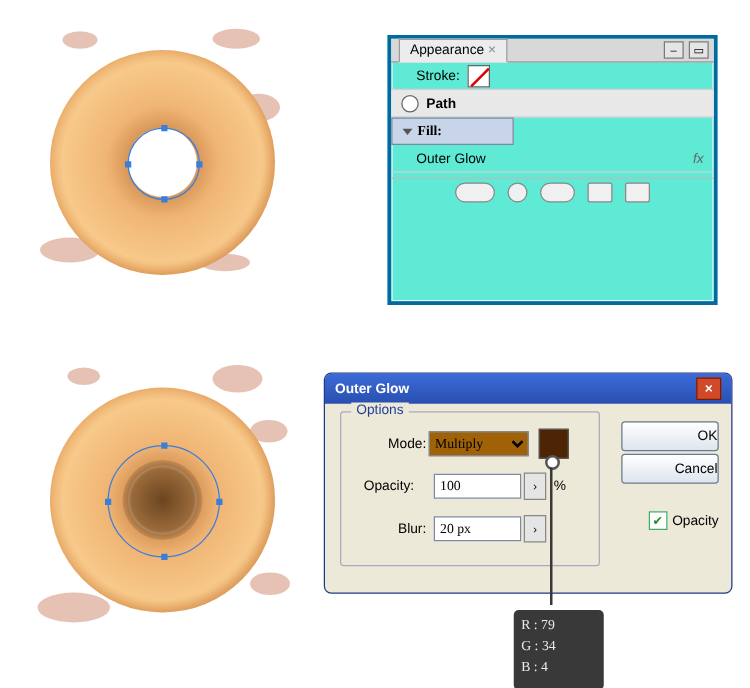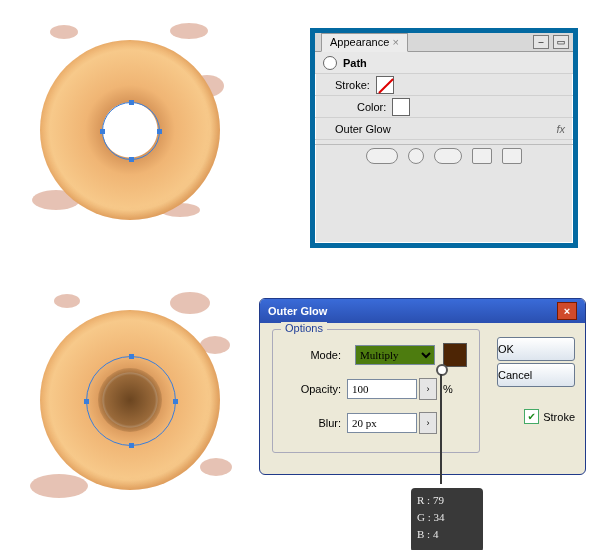--- a/index.html
+++ b/index.html
@@ -5,21 +5,21 @@
 html,body{margin:0;padding:0;width:600px;height:550px;background:#fff;font-family:Tahoma,Arial,sans-serif;font-size:11px;color:#000;overflow:hidden}
 .canvas{position:absolute;left:0;top:0;width:600px;height:550px}
 .donut{position:absolute;width:180px;height:180px;border-radius:50%;background:radial-gradient(circle at 50% 50%,#fff 0 27px,#d8975a 28px,#f0b574 45px,#f7c98a 80px,#e8a560 95px);box-shadow:inset -3px -3px 8px rgba(180,100,40,.3)}
 .splatter{position:absolute;width:230px;height:220px;opacity:.45;filter:blur(.5px)}
 .dirt{position:absolute;border-radius:50%;background:#c97a5a}
 .sel-circle{position:absolute;width:56px;height:56px;border:1px solid #3a7edb;border-radius:50%;left:62px;top:62px}
 .sel-circle.big{width:88px;height:88px;left:46px;top:46px}
 .anchor{position:absolute;width:5px;height:5px;background:#3a7edb}
 .hole-shadow{position:absolute;width:64px;height:64px;border-radius:50%;left:58px;top:58px;background:radial-gradient(circle,#6b4520 0,#9a6a3a 55%,rgba(154,106,58,0) 80%)}
 
-.panel{position:absolute;background:#e5e5e5;border:5px solid #0369a1;box-shadow:0 0 0 1px #fff inset}
+.panel{position:absolute;background:#5eead4;border:3px solid #0369a1;box-shadow:0 0 0 1px #fff inset}
 .appearance{left:310px;top:28px;width:258px;height:210px}
 .tabbar{height:18px;background:#d8d8d8;border-bottom:1px solid #9a9a9a;position:relative}
 .tab{position:absolute;left:6px;bottom:-1px;height:17px;background:#ececec;border:1px solid #9a9a9a;border-bottom:1px solid #ececec;padding:0 8px;line-height:16px}
 .wnd-ctrl{position:absolute;right:4px;top:2px;display:flex;gap:4px}
 .wnd-btn{width:14px;height:12px;border:1px solid #7a7a7a;background:#e5e5e5;display:flex;align-items:center;justify-content:center;font-size:9px;font-family:Arial;cursor:default}
 .row{display:flex;align-items:center;height:21px;padding:0 8px;border-bottom:1px solid #d0d0d0}
 .row.head{background:#e8e8e8}
 .row.sel{background:#c8d5e8}
 .row .lbl{flex:0 0 auto}
 .swatch{width:16px;height:16px;border:1px solid #666;background:#fff;position:relative;display:inline-block}
@@ -31,24 +31,24 @@
 .ficon{width:18px;height:14px;border:1px solid #888;border-radius:2px;background:#f0f0f0}
 
 .dialog{left:259px;top:298px;width:325px;height:175px;position:absolute;border:1px solid #203a8a;border-radius:6px;background:#ece9d8}
 .titlebar{height:24px;background:linear-gradient(#3a6bd8,#2a4fb0);border-radius:5px 5px 0 0;color:#fff;padding:0 8px;display:flex;align-items:center;font-weight:bold}
 .tclose{margin-left:auto;width:18px;height:16px;background:#d04a2a;border:1px solid #7a1a00;color:#fff;display:flex;align-items:center;justify-content:center;font-size:11px;font-weight:bold}
 .dlg-body{padding:10px 12px;position:relative;height:138px}
 .fieldset{position:absolute;left:12px;top:6px;width:206px;height:122px;border:1px solid #aab;border-radius:3px}
 .legend{position:absolute;left:8px;top:-8px;background:#ece9d8;padding:0 4px;color:#22409a}
 .fld-row{position:absolute;display:flex;align-items:center;height:22px}
 .inp{border:1px solid #7a8aa0;background:#fff;height:18px;padding:0 4px;font:11px Tahoma;width:60px}
-.sel{border:1px solid #7a8aa0;background:#4d7c0f;height:20px;width:80px;font:11px Tahoma}
+.sel{border:1px solid #7a8aa0;background:#a16207;height:20px;width:80px;font:11px Tahoma}
 .step{width:16px;height:20px;border:1px solid #888;background:#e5e5e5;margin-left:2px;display:flex;align-items:center;justify-content:center;font-size:9px}
 .color-chip{width:22px;height:22px;border:1px solid #555;background:#4d2505;margin-left:8px}
-.dlg-btn{position:absolute;width:76px;height:22px;border:1px solid #6a7a90;border-radius:3px;background:linear-gradient(#fff,#dde5ee);text-align:left;line-height:22px}
+.dlg-btn{position:absolute;width:76px;height:22px;border:1px solid #6a7a90;border-radius:3px;background:linear-gradient(#fff,#dde5ee);text-align:right;line-height:22px}
 .ok{right:10px;top:14px}
 .cancel{right:10px;top:40px}
 .chk-row{position:absolute;right:10px;top:86px;display:flex;align-items:center;gap:4px}
 .chk{width:13px;height:13px;border:1px solid #4a6;background:#fff;color:#1a8a1a;display:flex;align-items:center;justify-content:center;font-size:10px}
 
 .callout{position:absolute;left:440px;top:370px}
 .callout .dot{width:8px;height:8px;border:2px solid #555;border-radius:50%;background:#fff;position:absolute;left:-4px;top:-6px}
 .callout .line{width:2px;height:110px;background:#393939;position:absolute;left:0;top:4px}
 .rgb{position:absolute;left:-29px;top:118px;width:60px;height:56px;background:#393939;color:#eaeaea;border-radius:4px;padding:4px 6px;font:11px/17px Tahoma}
 </style>
@@ -91,31 +91,31 @@
   </div>
 
   <div class="panel appearance">
     <div class="tabbar">
       <div class="tab"><span>Appearance</span> <span style="color:#888">×</span></div>
       <div class="wnd-ctrl">
         <div class="wnd-btn">–</div>
         <div class="wnd-btn">▭</div>
       </div>
     </div>
+    <div class="row">
+      <span class="lbl" style="margin-left:12px">Stroke:</span>
+      <span class="swatch none" style="margin-left:6px"></span>
+    </div>
     <div class="row head">
       <span class="swatch" style="border-radius:50%;width:12px;height:12px;margin-right:6px"></span>
       <b>Path</b>
     </div>
-    <div class="row">
-      <span class="lbl" style="margin-left:12px">Stroke:</span>
-      <span class="swatch none" style="margin-left:6px"></span>
-    </div>
-    <div class="row">
-      <span class="lbl" style="margin-left:34px">Color:</span>
-      <span class="swatch" style="margin-left:6px"></span>
+    <div class="row sel">
+      <span class="tri down"></span>
+      <b>Fill:</b>
     </div>
     <div class="row">
       <span class="lbl" style="margin-left:12px">Outer Glow</span>
       <span class="fx">fx</span>
     </div>
     <div class="ftr">
       <div class="ficon" style="border-radius:8px;width:30px"></div>
       <div class="ficon" style="border-radius:50%;width:14px"></div>
       <div class="ficon" style="border-radius:8px;width:26px"></div>
       <div class="ficon"></div>
@@ -125,41 +125,41 @@
 
   <div class="dialog">
     <div class="titlebar">
       <span>Outer Glow</span>
       <div class="tclose">×</div>
     </div>
     <div class="dlg-body">
       <div class="fieldset">
         <div class="legend">Options</div>
         <div class="fld-row" style="left:18px;top:14px">
-          <span style="width:50px;text-align:right;margin-right:14px">Mode:</span>
+          <span style="width:50px;text-align:right;margin-right:2px">Mode:</span>
           <select class="sel"><option>Multiply</option></select>
           <span class="color-chip"></span>
         </div>
         <div class="fld-row" style="left:18px;top:48px">
-          <span style="width:50px;text-align:right;margin-right:6px">Opacity:</span>
+          <span style="width:50px;text-align:left;margin-right:6px">Opacity:</span>
           <input class="inp" value="100" style="">
           <div class="step">›</div>
           <span style="margin-left:6px">%</span>
         </div>
         <div class="fld-row" style="left:18px;top:82px">
           <span style="width:50px;text-align:right;margin-right:6px">Blur:</span>
           <input class="inp" value="20 px" style="">
           <div class="step">›</div>
         </div>
       </div>
       <div class="dlg-btn ok">OK</div>
       <div class="dlg-btn cancel">Cancel</div>
       <div class="chk-row">
         <div class="chk">✔</div>
-        <span>Stroke</span>
+        <span>Opacity</span>
       </div>
     </div>
   </div>
 
   <div class="callout">
     <div class="dot"></div>
     <div class="line"></div>
     <div class="rgb">
       <div>R : 79</div>
       <div>G : 34</div>

